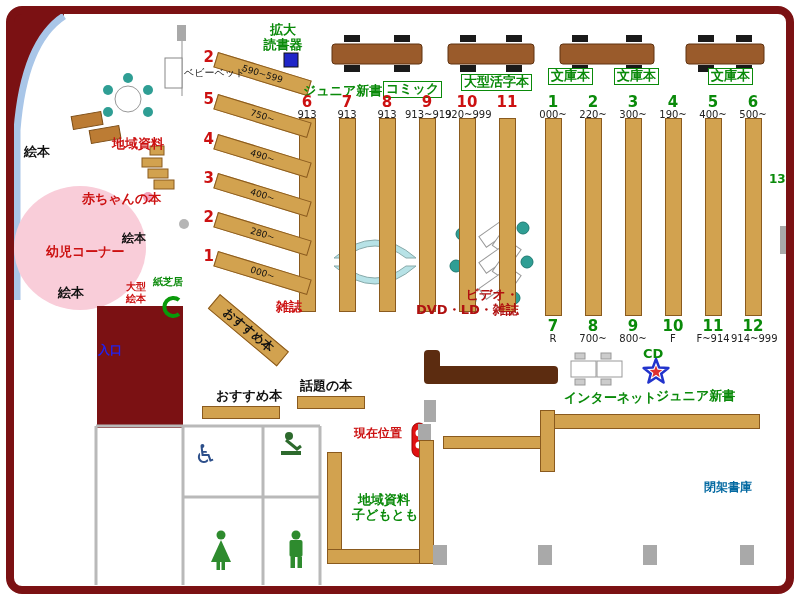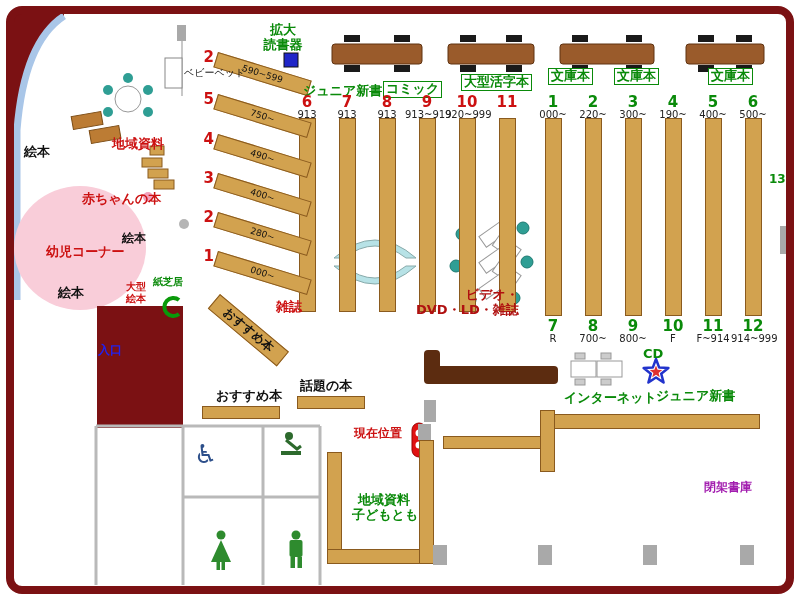--- a/index.html
+++ b/index.html
@@ -2,21 +2,21 @@
 <html><head>
 <meta charset="utf-8">
 <style>
   html,body{margin:0;padding:0;background:#fff;}
   #map{position:relative;width:800px;height:600px;background:#fff;overflow:hidden;
        font-family:"DejaVu Sans",sans-serif;}
   #bg{position:absolute;left:0;top:0;z-index:1;}
   .frame{position:absolute;left:6px;top:6px;width:772px;height:572px;
          border:8px solid #7b1113;border-radius:16px;z-index:7;pointer-events:none;}
   .lb{position:absolute;font-weight:bold;white-space:nowrap;line-height:1.15;z-index:5;}
-  .g{color:#0a8a0a}.r{color:#cc1111}.k{color:#111}.bl{color:#2222ee}.dr{color:#b01010}.gy{color:#a21caf}
+  .g{color:#0a8a0a}.r{color:#cc1111}.k{color:#111}.bl{color:#2222ee}.dr{color:#b01010}.gy{color:#0369a1}
   .s10{font-size:10px}.s11{font-size:13px}.s12{font-size:12px}.s13{font-size:13px}.s14{font-size:12px}.s15{font-size:12px}
   .box{border:1px solid #0a8a0a;padding:0 2px;background:#fff;}
   .num{position:absolute;width:40px;text-align:center;font-weight:bold;font-size:15px;z-index:5;}
   .sub{position:absolute;width:44px;text-align:center;font-size:10px;color:#222;z-index:5;}
   .vshelf,.hshelf{position:absolute;background:#d2a24f;border:1px solid #8a5a1e;z-index:2;}
   .pillar{position:absolute;background:#a9a9a9;z-index:3;}
   .diag{position:absolute;width:96px;height:14px;background:#d2a24f;border:1px solid #8a5a1e;
         transform:rotate(17deg);transform-origin:left top;font-size:9px;color:#111;
         text-align:center;line-height:14px;z-index:2;}
   .dnum{position:absolute;left:190px;width:24px;text-align:right;color:#cc1111;

